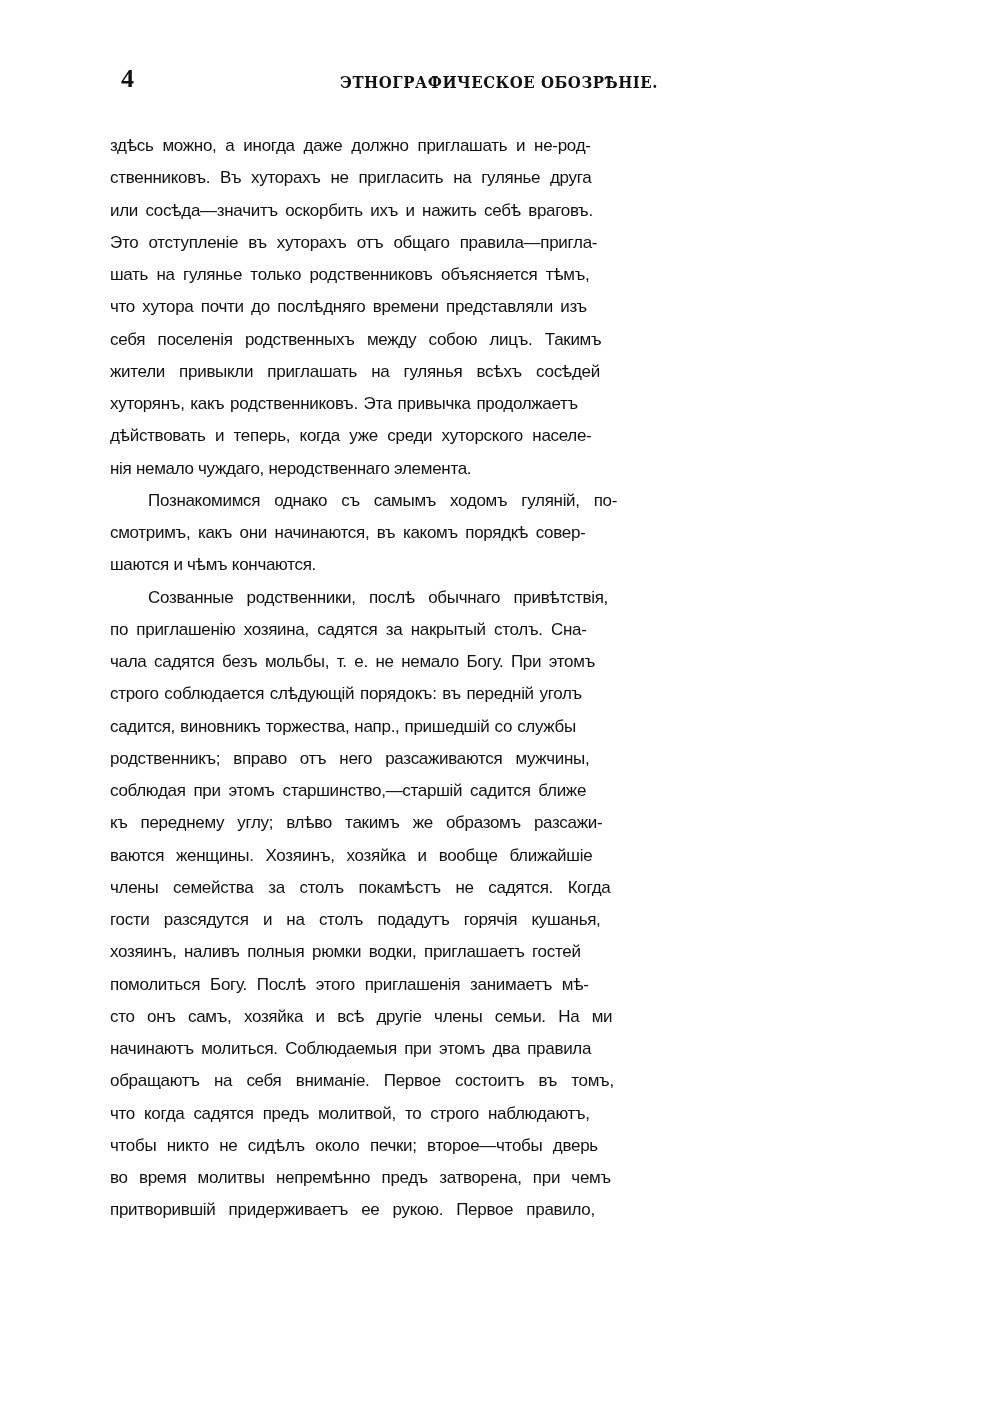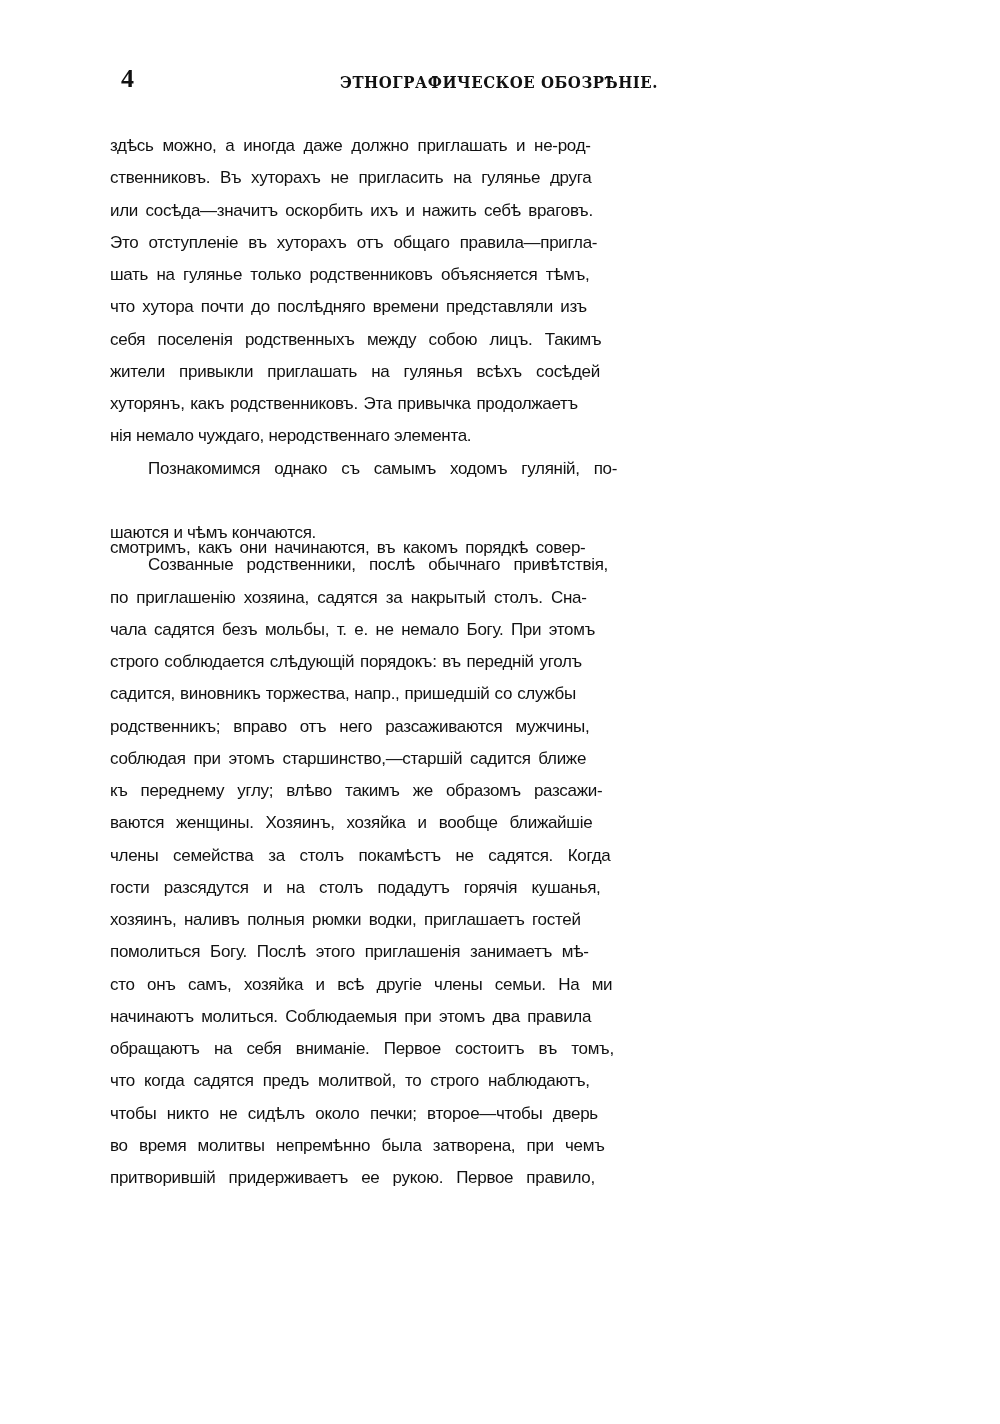--- a/index.html
+++ b/index.html
@@ -85,37 +85,38 @@
 <div class="body-text" id="body-text">
     <div class="line"><span class="line-inner" style="white-space: nowrap; word-spacing: 4.40625px; display: inline-block; width: auto;">здѣсь можно, а иногда даже должно приглашать и не-род-</span></div>
     <div class="line"><span class="line-inner" style="white-space: nowrap; word-spacing: 5.32143px; display: inline-block; width: auto;">ственниковъ. Въ хуторахъ не пригласить на гулянье друга</span></div>
     <div class="line"><span class="line-inner" style="white-space: nowrap; word-spacing: 3.01339px; display: inline-block; width: auto;">или сосѣда—значитъ оскорбить ихъ и нажить себѣ враговъ.</span></div>
     <div class="line"><span class="line-inner" style="white-space: nowrap; word-spacing: 5.72396px; display: inline-block; width: auto;">Это отступленіе въ хуторахъ отъ общаго правила—пригла-</span></div>
     <div class="line"><span class="line-inner" style="white-space: nowrap; word-spacing: 3.88021px; display: inline-block; width: auto;">шать на гулянье только родственниковъ объясняется тѣмъ,</span></div>
     <div class="line"><span class="line-inner" style="white-space: nowrap; word-spacing: 2.91518px; display: inline-block; width: auto;">что хутора почти до послѣдняго времени представляли изъ</span></div>
     <div class="line"><span class="line-inner" style="white-space: nowrap; word-spacing: 7.94271px; display: inline-block; width: auto;">себя поселенія родственныхъ между собою лицъ. Такимъ</span></div>
     <div class="line"><span class="line-inner" style="white-space: nowrap; word-spacing: 9.72917px; display: inline-block; width: auto;">жители привыкли приглашать на гулянья всѣхъ сосѣдей</span></div>
     <div class="line"><span class="line-inner" style="white-space: nowrap; word-spacing: 1.2875px; display: inline-block; width: auto;">хуторянъ, какъ родственниковъ. Эта привычка продолжаетъ</span></div>
+    <div class="line"><span class="line-inner" style="white-space: nowrap; word-spacing: 4.92857px; display: inline-block; width: auto;">дѣйствовать и теперь, когда уже среди хуторского населе-</span></div>
     <div class="line last"><span class="line-inner" style="white-space: nowrap; display: inline-block; width: auto;">нія немало чуждаго, неродственнаго элемента.</span></div>
     <div class="line indent"><span class="line-inner" style="white-space: nowrap; word-spacing: 9.53906px; display: inline-block; width: auto;">Познакомимся однако съ самымъ ходомъ гуляній, по-</span></div>
-    <div class="line"><span class="line-inner" style="white-space: nowrap; word-spacing: 3.12054px; display: inline-block; width: auto; margin-top: 47px;">смотримъ, какъ они начинаются, въ какомъ порядкѣ совер-</span></div>
+    <div class="line"><span class="line-inner" style="white-space: nowrap; word-spacing: 3.12054px; display: inline-block; width: auto;">смотримъ, какъ они начинаются, въ какомъ порядкѣ совер-</span></div>
     <div class="line last"><span class="line-inner" style="white-space: nowrap; display: inline-block; width: auto;">шаются и чѣмъ кончаются.</span></div>
     <div class="line indent"><span class="line-inner" style="white-space: nowrap; word-spacing: 8.8125px; display: inline-block; width: auto;">Созванные родственники, послѣ обычнаго привѣтствія,</span></div>
     <div class="line"><span class="line-inner" style="white-space: nowrap; word-spacing: 3.86161px; display: inline-block; width: auto;">по приглашенію хозяина, садятся за накрытый столъ. Сна-</span></div>
     <div class="line"><span class="line-inner" style="white-space: nowrap; word-spacing: 3.15px; display: inline-block; width: auto;">чала садятся безъ мольбы, т. е. не немало Богу. При этомъ</span></div>
     <div class="line"><span class="line-inner" style="white-space: nowrap; word-spacing: 1.26042px; display: inline-block; width: auto;">строго соблюдается слѣдующій порядокъ: въ передній уголъ</span></div>
     <div class="line"><span class="line-inner" style="white-space: nowrap; word-spacing: 0.604167px; display: inline-block; width: auto;">садится, виновникъ торжества, напр., пришедшій со службы</span></div>
     <div class="line"><span class="line-inner" style="white-space: nowrap; word-spacing: 8.54063px; display: inline-block; width: auto;">родственникъ; вправо отъ него разсаживаются мужчины,</span></div>
     <div class="line"><span class="line-inner" style="white-space: nowrap; word-spacing: 3.38125px; display: inline-block; width: auto;">соблюдая при этомъ старшинство,—старшій садится ближе</span></div>
     <div class="line"><span class="line-inner" style="white-space: nowrap; word-spacing: 8.63839px; display: inline-block; width: auto;">къ переднему углу; влѣво такимъ же образомъ разсажи-</span></div>
     <div class="line"><span class="line-inner" style="white-space: nowrap; word-spacing: 7.40885px; display: inline-block; width: auto;">ваются женщины. Хозяинъ, хозяйка и вообще ближайшіе</span></div>
     <div class="line"><span class="line-inner" style="white-space: nowrap; word-spacing: 10.2723px; display: inline-block; width: auto;">члены семейства за столъ покамѣстъ не садятся. Когда</span></div>
     <div class="line"><span class="line-inner" style="white-space: nowrap; word-spacing: 9.86161px; display: inline-block; width: auto;">гости разсядутся и на столъ подадутъ горячія кушанья,</span></div>
     <div class="line"><span class="line-inner" style="white-space: nowrap; word-spacing: 3.17969px; display: inline-block; width: auto;">хозяинъ, наливъ полныя рюмки водки, приглашаетъ гостей</span></div>
     <div class="line"><span class="line-inner" style="white-space: nowrap; word-spacing: 5.45833px; display: inline-block; width: auto;">помолиться Богу. Послѣ этого приглашенія занимаетъ мѣ-</span></div>
     <div class="line"><span class="line-inner" style="white-space: nowrap; word-spacing: 7.97656px; display: inline-block; width: auto;">сто онъ самъ, хозяйка и всѣ другіе члены семьи. На ми</span></div>
     <div class="line"><span class="line-inner" style="white-space: nowrap; word-spacing: 2.9974px; display: inline-block; width: auto;">начинаютъ молиться. Соблюдаемыя при этомъ два правила</span></div>
     <div class="line"><span class="line-inner" style="white-space: nowrap; word-spacing: 9.83259px; display: inline-block; width: auto;">обращаютъ на себя вниманіе. Первое состоитъ въ томъ,</span></div>
     <div class="line"><span class="line-inner" style="white-space: nowrap; word-spacing: 4.57812px; display: inline-block; width: auto;">что когда садятся предъ молитвой, то строго наблюдаютъ,</span></div>
     <div class="line"><span class="line-inner" style="white-space: nowrap; word-spacing: 5.96205px; display: inline-block; width: auto;">чтобы никто не сидѣлъ около печки; второе—чтобы дверь</span></div>
-    <div class="line"><span class="line-inner" style="white-space: nowrap; word-spacing: 6.83482px; display: inline-block; width: auto;">во время молитвы непремѣнно была затворена, при чемъ</span></div>
+    <div class="line"><span class="line-inner" style="white-space: nowrap; word-spacing: 6.83482px; display: inline-block; width: auto;">во время молитвы непремѣнно предъ затворена, при чемъ</span></div>
     <div class="line"><span class="line-inner" style="white-space: nowrap; word-spacing: 8.64687px; display: inline-block; width: auto;">притворившій придерживаетъ ее рукою. Первое правило,</span></div>
   </div>
 
 </body></html>

